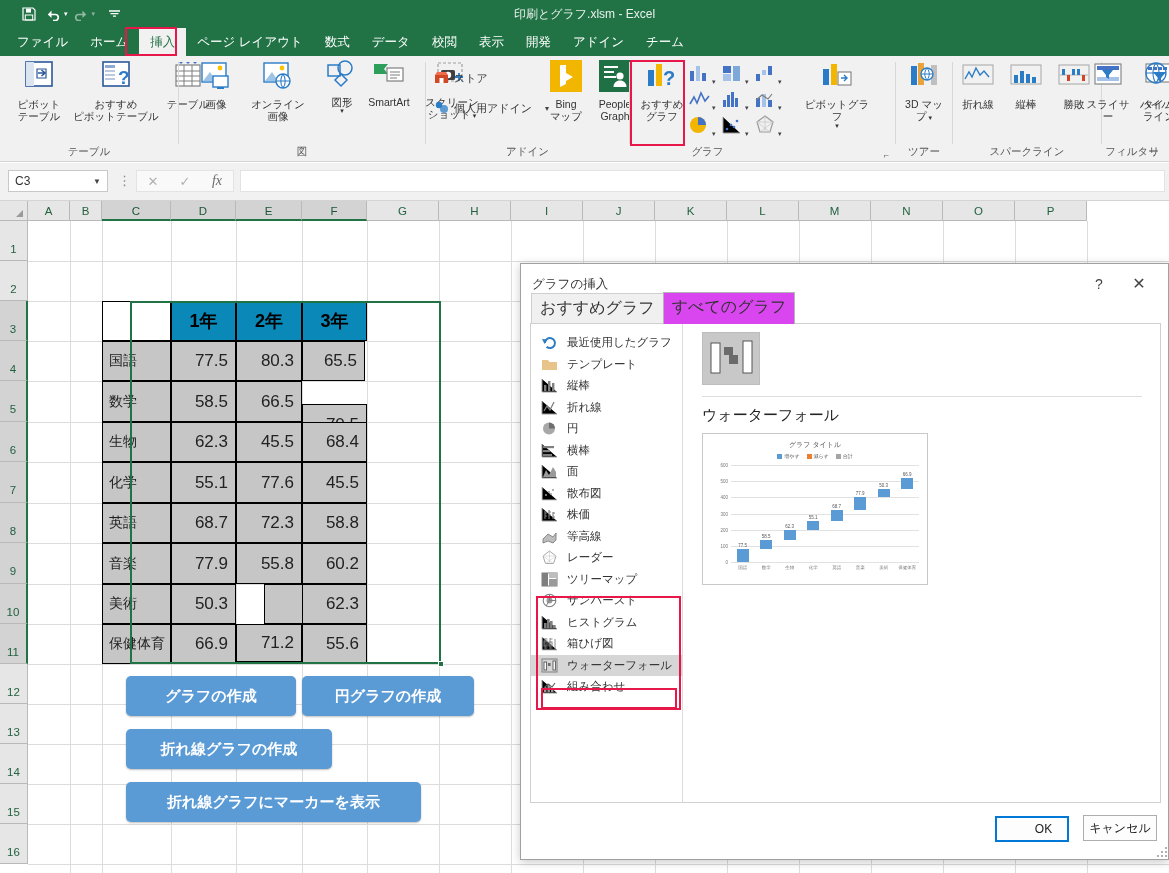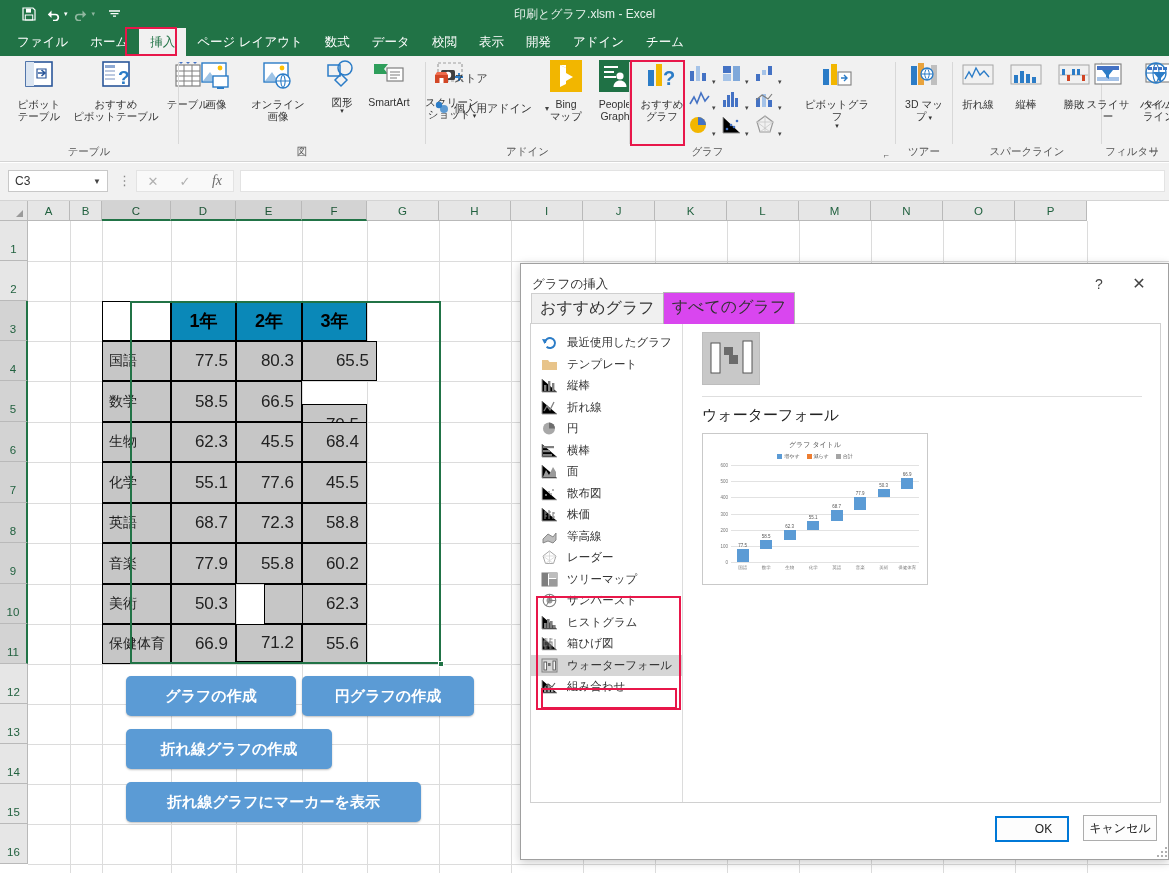--- a/index.html
+++ b/index.html
@@ -674,21 +674,21 @@
 
 
       <div id="datatable">
           <div class="cell blank-white" style="left: 74px; top: 80px; width: 69px; height: 40px;"></div>
           <div class="cell hdr-cell" style="left: 143px; top: 80px; width: 65px; height: 40px;">1年</div>
           <div class="cell hdr-cell" style="left: 208px; top: 80px; width: 66px; height: 40px;">2年</div>
           <div class="cell hdr-cell" style="left: 274px; top: 80px; width: 65px; height: 40px;">3年</div>
           <div class="cell sub-cell" style="left: 74px; top: 120px; width: 69px; height: 40px;">国語</div>
           <div class="cell num-cell" style="left: 143px; top: 120px; width: 65px; height: 40px;">77.5</div>
           <div class="cell num-cell" style="left: 208px; top: 120px; width: 66px; height: 40px;">80.3</div>
-          <div class="cell num-cell" style="left: 274px; top: 120px; width: 75px; height: 40px;">65.5</div>
+          <div class="cell num-cell" style="left: 274px; top: 120px; width: 63px; height: 40px;">65.5</div>
           <div class="cell sub-cell" style="left: 74px; top: 160px; width: 69px; height: 41px;">数学</div>
           <div class="cell num-cell" style="left: 143px; top: 160px; width: 65px; height: 41px;">58.5</div>
           <div class="cell num-cell" style="left: 208px; top: 160px; width: 66px; height: 41px;">66.5</div>
           <div class="cell num-cell" style="left: 274px; top: 160px; width: 65px; height: 41px; margin-top: 23px;">70.5</div>
           <div class="cell sub-cell" style="left: 74px; top: 201px; width: 69px; height: 40px;">生物</div>
           <div class="cell num-cell" style="left: 143px; top: 201px; width: 65px; height: 40px;">62.3</div>
           <div class="cell num-cell" style="left: 208px; top: 201px; width: 66px; height: 40px;">45.5</div>
           <div class="cell num-cell" style="left: 274px; top: 201px; width: 65px; height: 40px;">68.4</div>
           <div class="cell sub-cell" style="left: 74px; top: 241px; width: 69px; height: 41px;">化学</div>
           <div class="cell num-cell" style="left: 143px; top: 241px; width: 65px; height: 41px;">55.1</div>

